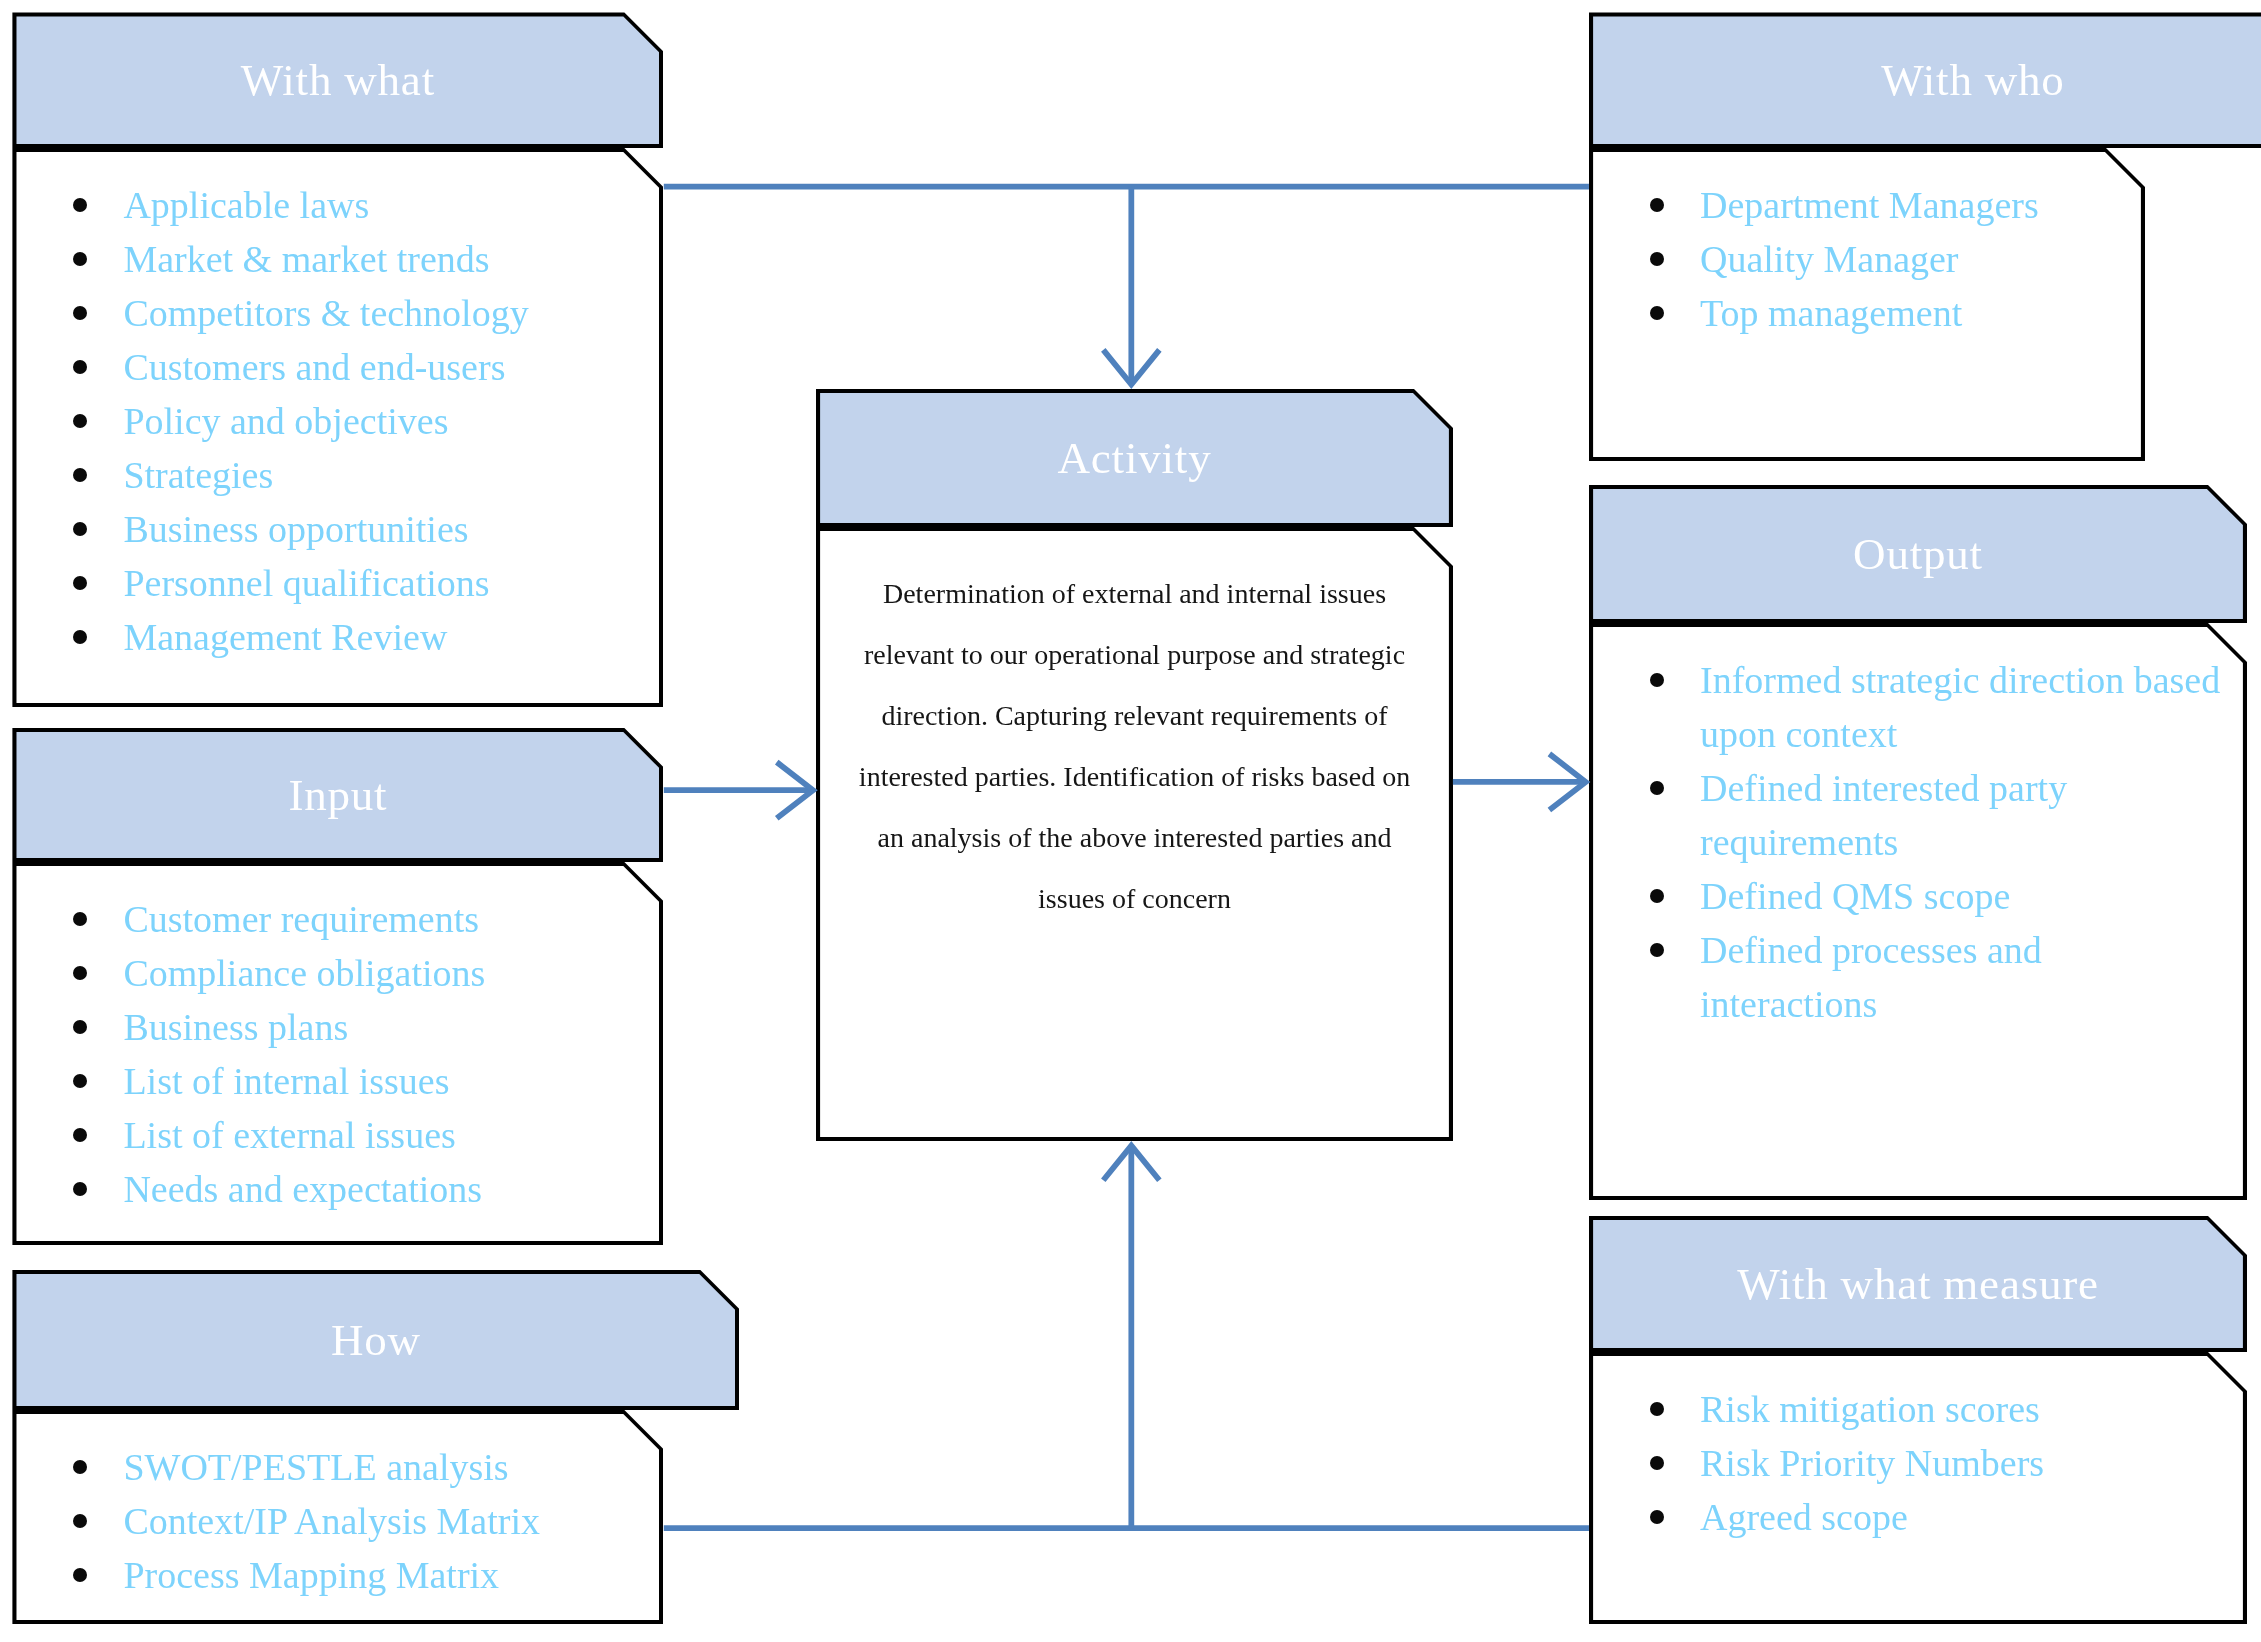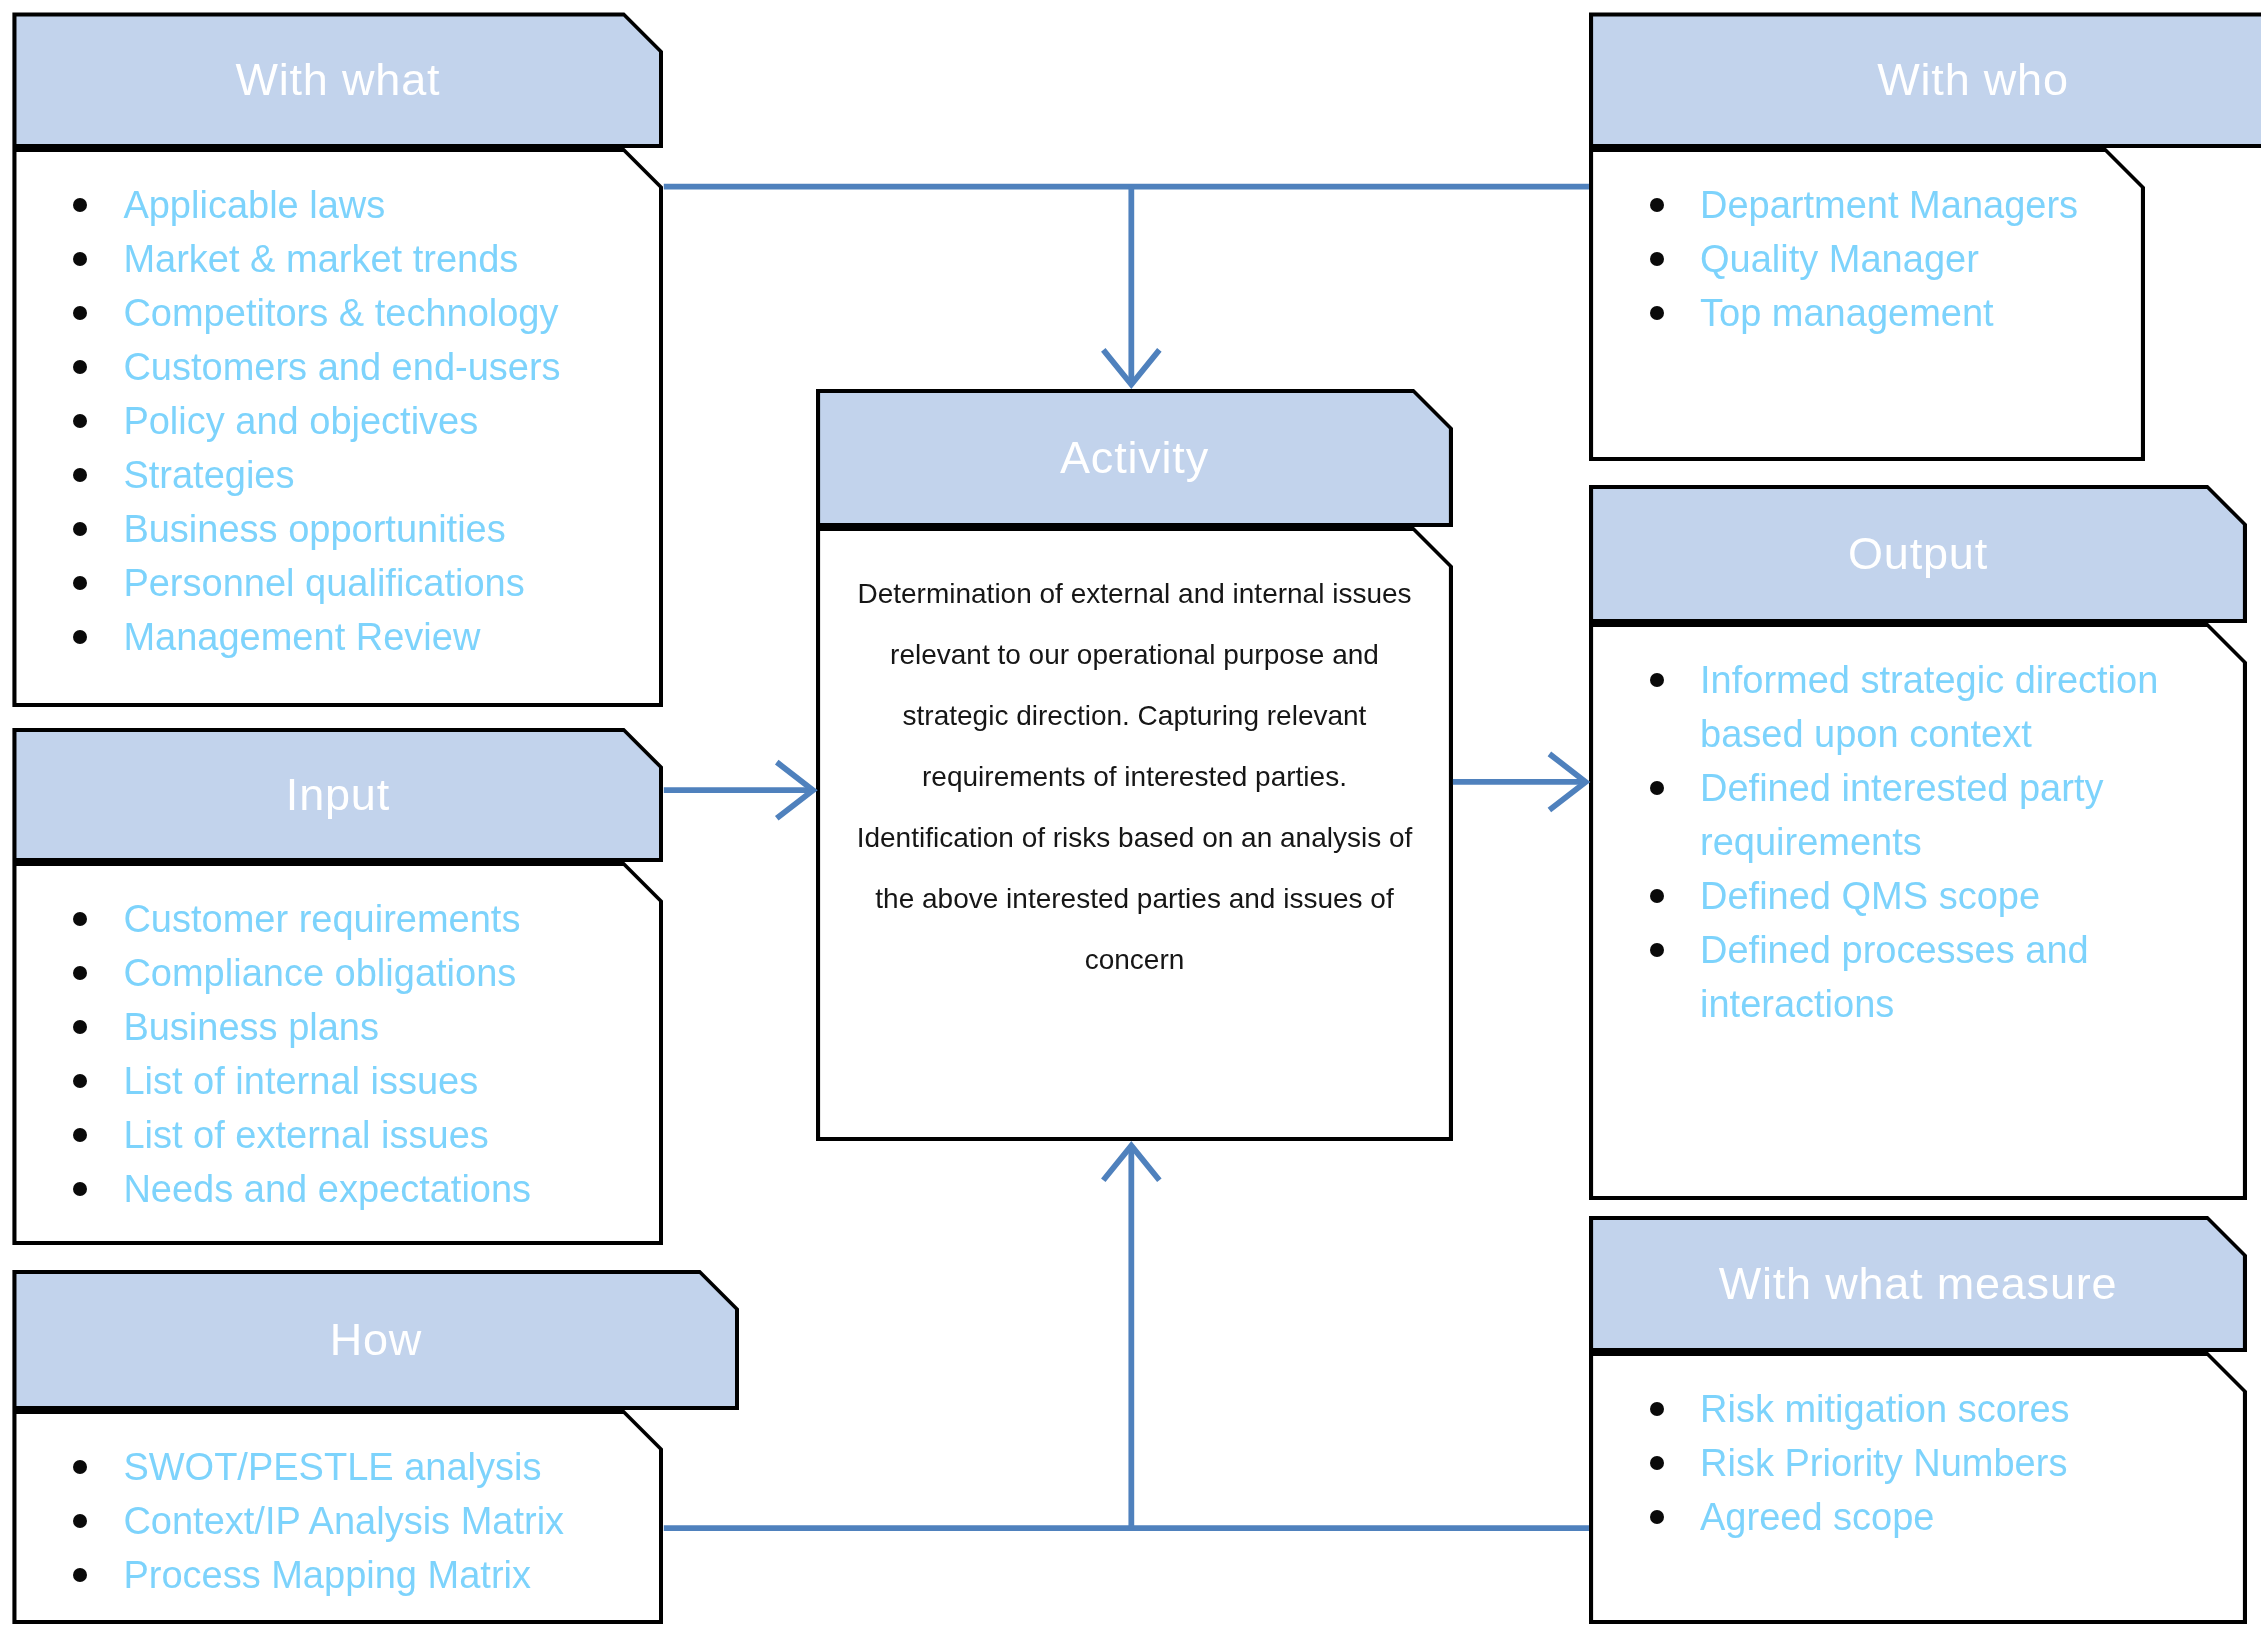--- a/index.html
+++ b/index.html
@@ -1,18 +1,18 @@
 <!DOCTYPE html>
 <html style="font-size:13px"><head>
 <meta charset="utf-8">
 <style>
   html,body{margin:0;padding:0;background:#ffffff;}
   #canvas{
     position:relative;width:2261px;height:1643px;background:#ffffff;overflow:hidden;
-    font-family:Liberation Sans, sans-serif;
+    font-family:Liberation Serif, serif;
   }
   
   .panel{
     position:absolute;
     background:#000000;
     clip-path:polygon(0 0, calc(100% - 39px) 0, 100% 39px, 100% 100%, 0 100%);
   }
   .fill{
     position:absolute;inset:4.1px;
     clip-path:polygon(0 0, calc(100% - 36px) 0, 100% 36px, 100% 100%, 0 100%);

